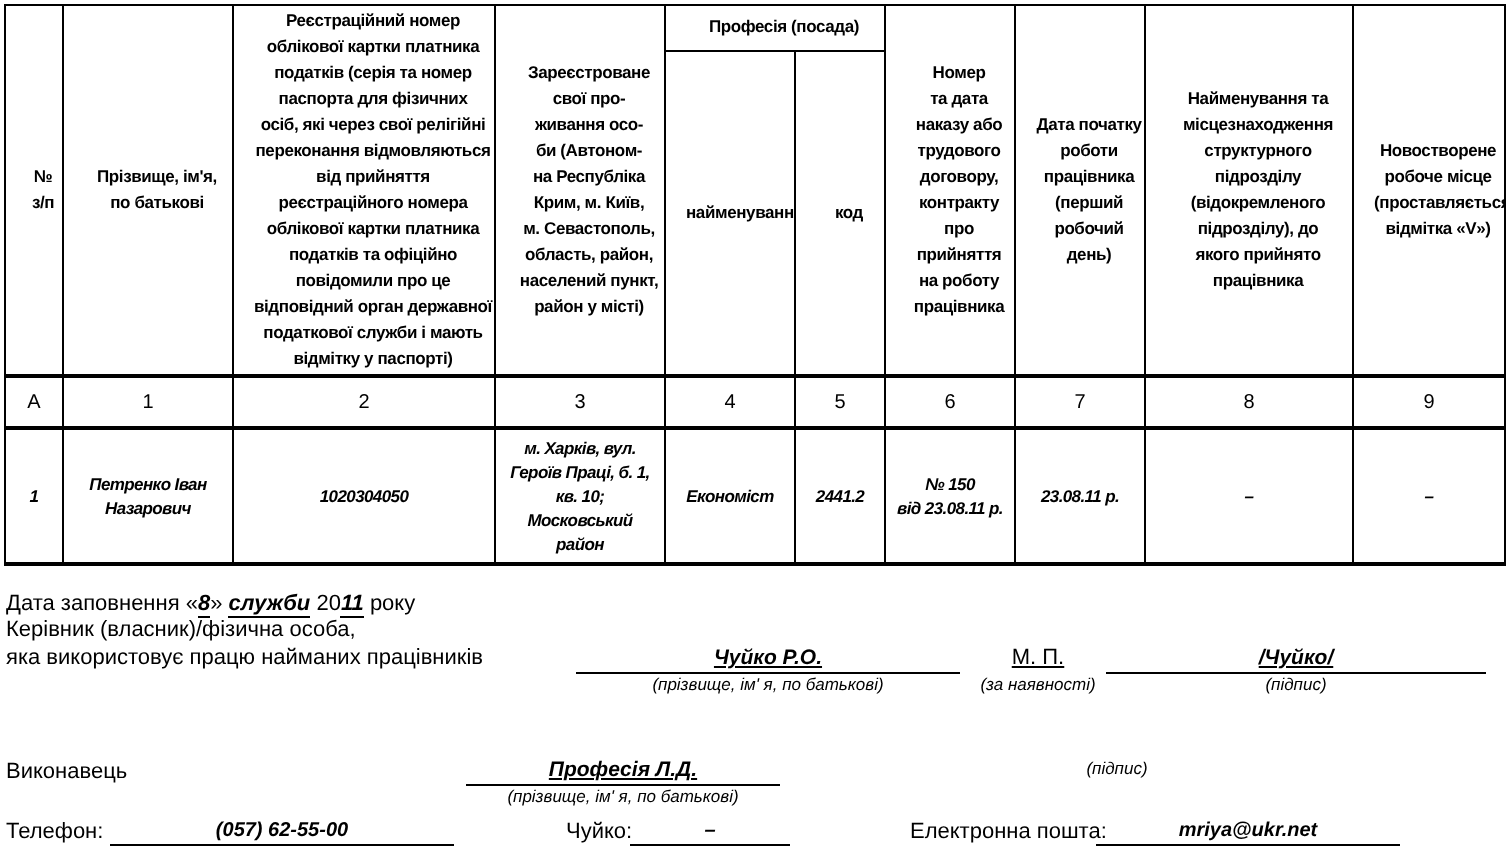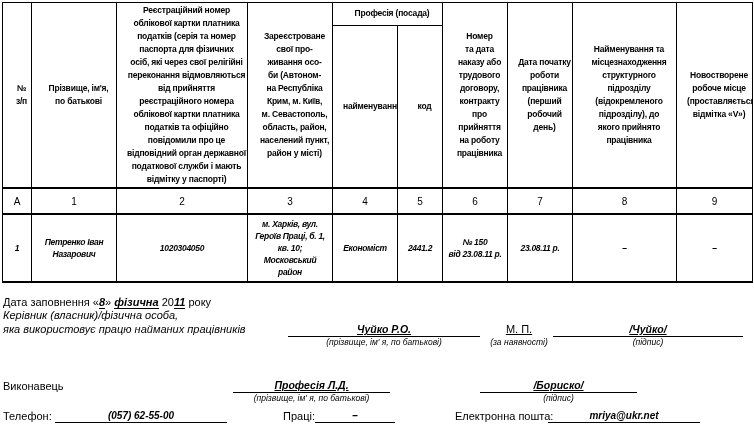--- a/index.html
+++ b/index.html
@@ -163,26 +163,26 @@
     <td>23.08.11 р.</td>
     <td>–</td>
     <td>–</td>
   </tr>
 </tbody>
   </table>
 
 <div class="abs lab" style="left:3px; top:295px;">
   <span>Дата заповнення</span>
   <span>«</span><span class="filled u">8</span><span>»</span>
-  <span class="filled u">фізична</span>
+  <span class="filled u">служби</span>
   <span>20</span><span class="filled u">11</span>
   <span>року</span>
 </div>
 
-<div class="abs lab" style="left:3px; top:308px;font-style:italic;">
+<div class="abs lab" style="left:3px; top:308px;">
   <div>Керівник (власник)/фізична особа,</div>
   <div>яка використовує працю найманих працівників</div>
 </div>
 
 <div class="abs sig-block" style="left:288px; top:323px; width:192px;">
   <span class="sig-name">Чуйко Р.О.</span>
   <span class="sig-caption">(прізвище, ім' я, по батькові)</span>
 </div>
 
 <div class="abs sig-block" style="left:488px; top:323px; width:62px;">
@@ -196,24 +196,23 @@
 </div>
 
 <div class="abs lab" style="left:3px; top:379px;">Виконавець</div>
 
 <div class="abs sig-block" style="left:233px; top:379px; width:157px;">
   <span class="sig-name">Професія Л.Д.</span>
   <span class="sig-caption">(прізвище, ім' я, по батькові)</span>
 </div>
 
 <div class="abs sig-block" style="left:480px; top:379px; width:157px;">
-  <span class="sig-name">/Бориско/</span>
   <span class="sig-caption">(підпис)</span>
 </div>
 
 <div class="abs lab" style="left:3px; top:409px;">Телефон:</div>
 <span class="abs fld" style="left:55px; top:409px; width:172px;">(057) 62-55-00</span>
 
-<div class="abs lab" style="left:283px; top:409px;">Праці:</div>
+<div class="abs lab" style="left:283px; top:409px;">Чуйко:</div>
 <span class="abs fld" style="left:315px; top:409px; width:80px;">–</span>
 
 <div class="abs lab" style="left:455px; top:409px;">Електронна пошта:</div>
 <span class="abs fld" style="left:548px; top:409px; width:152px;">mriya@ukr.net</span>
 
 </body></html>

